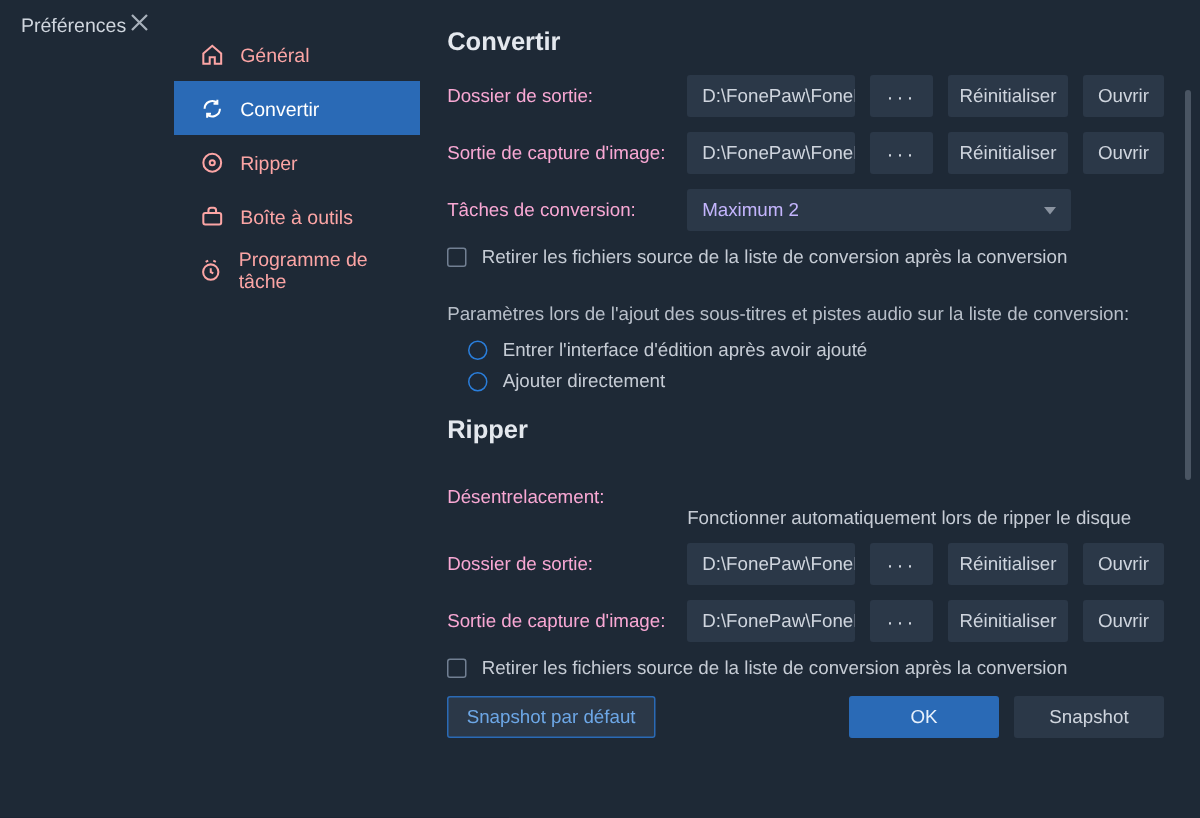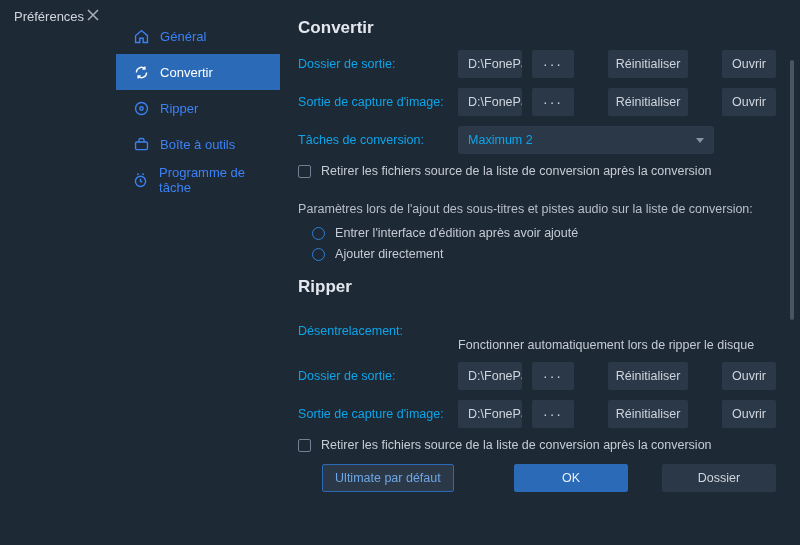--- a/index.html
+++ b/index.html
@@ -3,49 +3,49 @@
 <meta charset="utf-8">
 <style>
 * { margin: 0; padding: 0; box-sizing: border-box; font-family: Segoe UI, Arial, sans-serif; }
 body { background: #1a2332; width: 800px; height: 545px; overflow: hidden; }
 .window { width: 800px; height: 545px; background: #1e2936; display: flex; flex-direction: row; }
 .titlebar { height: 32px; display: flex; align-items: center; justify-content: space-between; padding: 0 14px; color: #d0d6de; font-size: 13px; }
 .close-btn { width: 18px; height: 18px; display: flex; align-items: center; justify-content: center; cursor: pointer; color: #8a93a0; }
 .close-btn svg { width: 14px; height: 14px; stroke: #a8b0ba; stroke-width: 1.5; fill: none; }
 .body { flex: 1; display: flex; overflow: hidden; }
 .sidebar { width: 164px; background: #1e2936; padding-top: 18px; }
-.sidebar-item { display: flex; align-items: center; gap: 10px; height: 36px; padding: 0 16px; color: #3b82f6; font-size: 13px; cursor: pointer; }
+.sidebar-item { display: flex; align-items: center; gap: 10px; height: 36px; padding: 0 16px; color: #fca5a5; font-size: 13px; cursor: pointer; }
 .sidebar-item.active { background: #2a6ab6; color: #fff; }
 .sidebar-item .s-icon { width: 18px; height: 18px; display: flex; align-items: center; justify-content: center; }
 .sidebar-item .s-icon svg { width: 17px; height: 17px; fill: none; stroke: currentColor; stroke-width: 1.6; }
 .content-wrap { flex: 1; position: relative; overflow: hidden; }
 .content { position: absolute; inset: 0; overflow-y: auto; padding: 18px 24px 0 18px; color: #c6ccd5; }
 .scrollbar { position: absolute; right: 6px; top: 60px; width: 4px; height: 260px; background: #4a5563; border-radius: 2px; }
 .section-title { color: #e4e8ee; font-size: 17px; font-weight: 600; margin-bottom: 12px; }
 .row { display: flex; align-items: center; gap: 10px; margin-bottom: 10px; font-size: 12.5px; }
-.label { width: 150px; color: #0ea5e9; }
+.label { width: 150px; color: #f9a8d4; }
 .textbox { flex: 1; background: #2b3848; height: 28px; line-height: 28px; padding: 0 10px; color: #cfd5de; font-size: 12.5px; border-radius: 2px; overflow: hidden; white-space: nowrap; }
 .btn-dots { width: 42px; height: 28px; background: #2b3848; display: flex; align-items: center; justify-content: center; color: #cfd5de; cursor: pointer; border-radius: 2px; font-size: 14px; letter-spacing: 2px; }
-.btn { height: 28px; padding: 0 12px; background: #2b3848; color: #cfd5de; font-size: 12.5px; display: flex; align-items: center; justify-content: center; cursor: pointer; border-radius: 2px; border: none; margin-left: 24px; }
+.btn { height: 28px; padding: 0 12px; background: #2b3848; color: #cfd5de; font-size: 12.5px; display: flex; align-items: center; justify-content: center; cursor: pointer; border-radius: 2px; border: none; }
 .btn-reset { width: 80px; }
 .btn-open { width: 54px; }
-.select { background: #2b3848; height: 28px; width: 256px; display: flex; align-items: center; justify-content: space-between; padding: 0 10px; color: #0ea5e9; font-size: 12.5px; border-radius: 2px; cursor: pointer; }
+.select { background: #2b3848; height: 28px; width: 256px; display: flex; align-items: center; justify-content: space-between; padding: 0 10px; color: #c4b5fd; font-size: 12.5px; border-radius: 2px; cursor: pointer; }
 .select .car { width: 0; height: 0; border-left: 4px solid transparent; border-right: 4px solid transparent; border-top: 5px solid #8a93a0; }
 .checkbox { width: 13px; height: 13px; border: 1.3px solid #728093; border-radius: 2px; display: inline-block; flex-shrink: 0; cursor: pointer; }
 .subtext { color: #b8bfc9; font-size: 12.5px; margin: 24px 0 10px 0; }
 .radio-row { display: flex; align-items: center; gap: 10px; margin: 7px 0 7px 14px; font-size: 12.5px; color: #c6ccd5; cursor: pointer; }
 .radio { width: 13px; height: 13px; border: 1.3px solid #2a7edb; border-radius: 50%; display: flex; align-items: center; justify-content: center; flex-shrink: 0; }
 .radio.off { border-color: #2a7edb; }
 .radio .dot { width: 6px; height: 6px; border-radius: 50%; background: #2a7edb; }
 .divider { height: 0; margin: 16px 0 12px 0; }
 .footer-row { display: flex; align-items: center; gap: 10px; margin-top: 12px; padding-bottom: 14px; }
 .btn-primary { background: #2a6ab6; color: #e8f1fc; border: 1px solid #2a6ab6; }
 .btn-outline { background: #2b3848; color: #6da7e6; border: 1px solid #2a6ab6; }
 .static-val { flex: 1; color: #c6ccd5; font-size: 12.5px; margin-top: 29px; }
-.btn-ft { width: 114px; height: 28px; }
+.btn-ft { width: 100px; height: 28px; }
 </style>
 </head>
 <body>
 
 <div class="window">
 
   <div class="titlebar">
     <span>Préférences</span>
     <div class="close-btn">
       <span>
@@ -173,24 +173,24 @@
           <button class="btn btn-reset">Réinitialiser</button>
           <button class="btn btn-open">Ouvrir</button>
         </div>
 
         <div class="row">
           <span class="checkbox"></span>
           <span>Retirer les fichiers source de la liste de conversion après la conversion</span>
         </div>
 
         <div class="footer-row">
-          <button class="btn btn-outline" style="padding:0 12px">Ultimate par défaut</button>
+          <button class="btn btn-outline" style="padding:0 12px">Snapshot par défaut</button>
           <div style="flex:1"></div>
           <button class="btn btn-primary btn-ft">OK</button>
-          <button class="btn btn-ft">Dossier</button>
+          <button class="btn btn-ft">Snapshot</button>
         </div>
 
       </div>
       <div class="scrollbar"></div>
     </div>
 
   </div>
 </div>
 
 </body></html>

